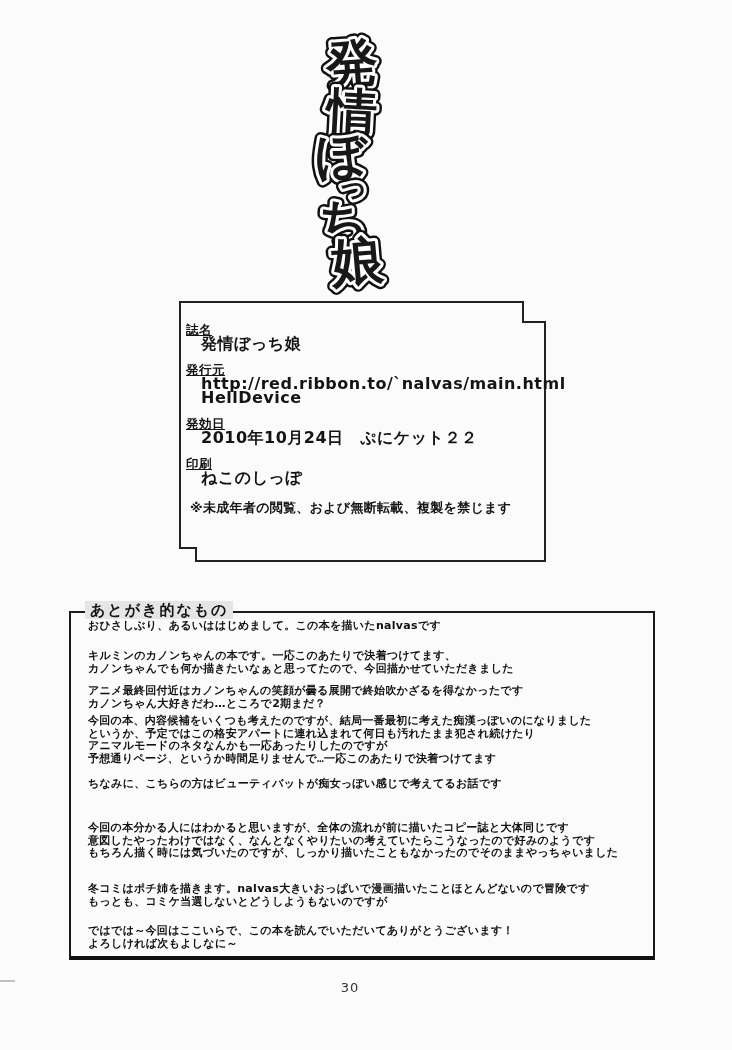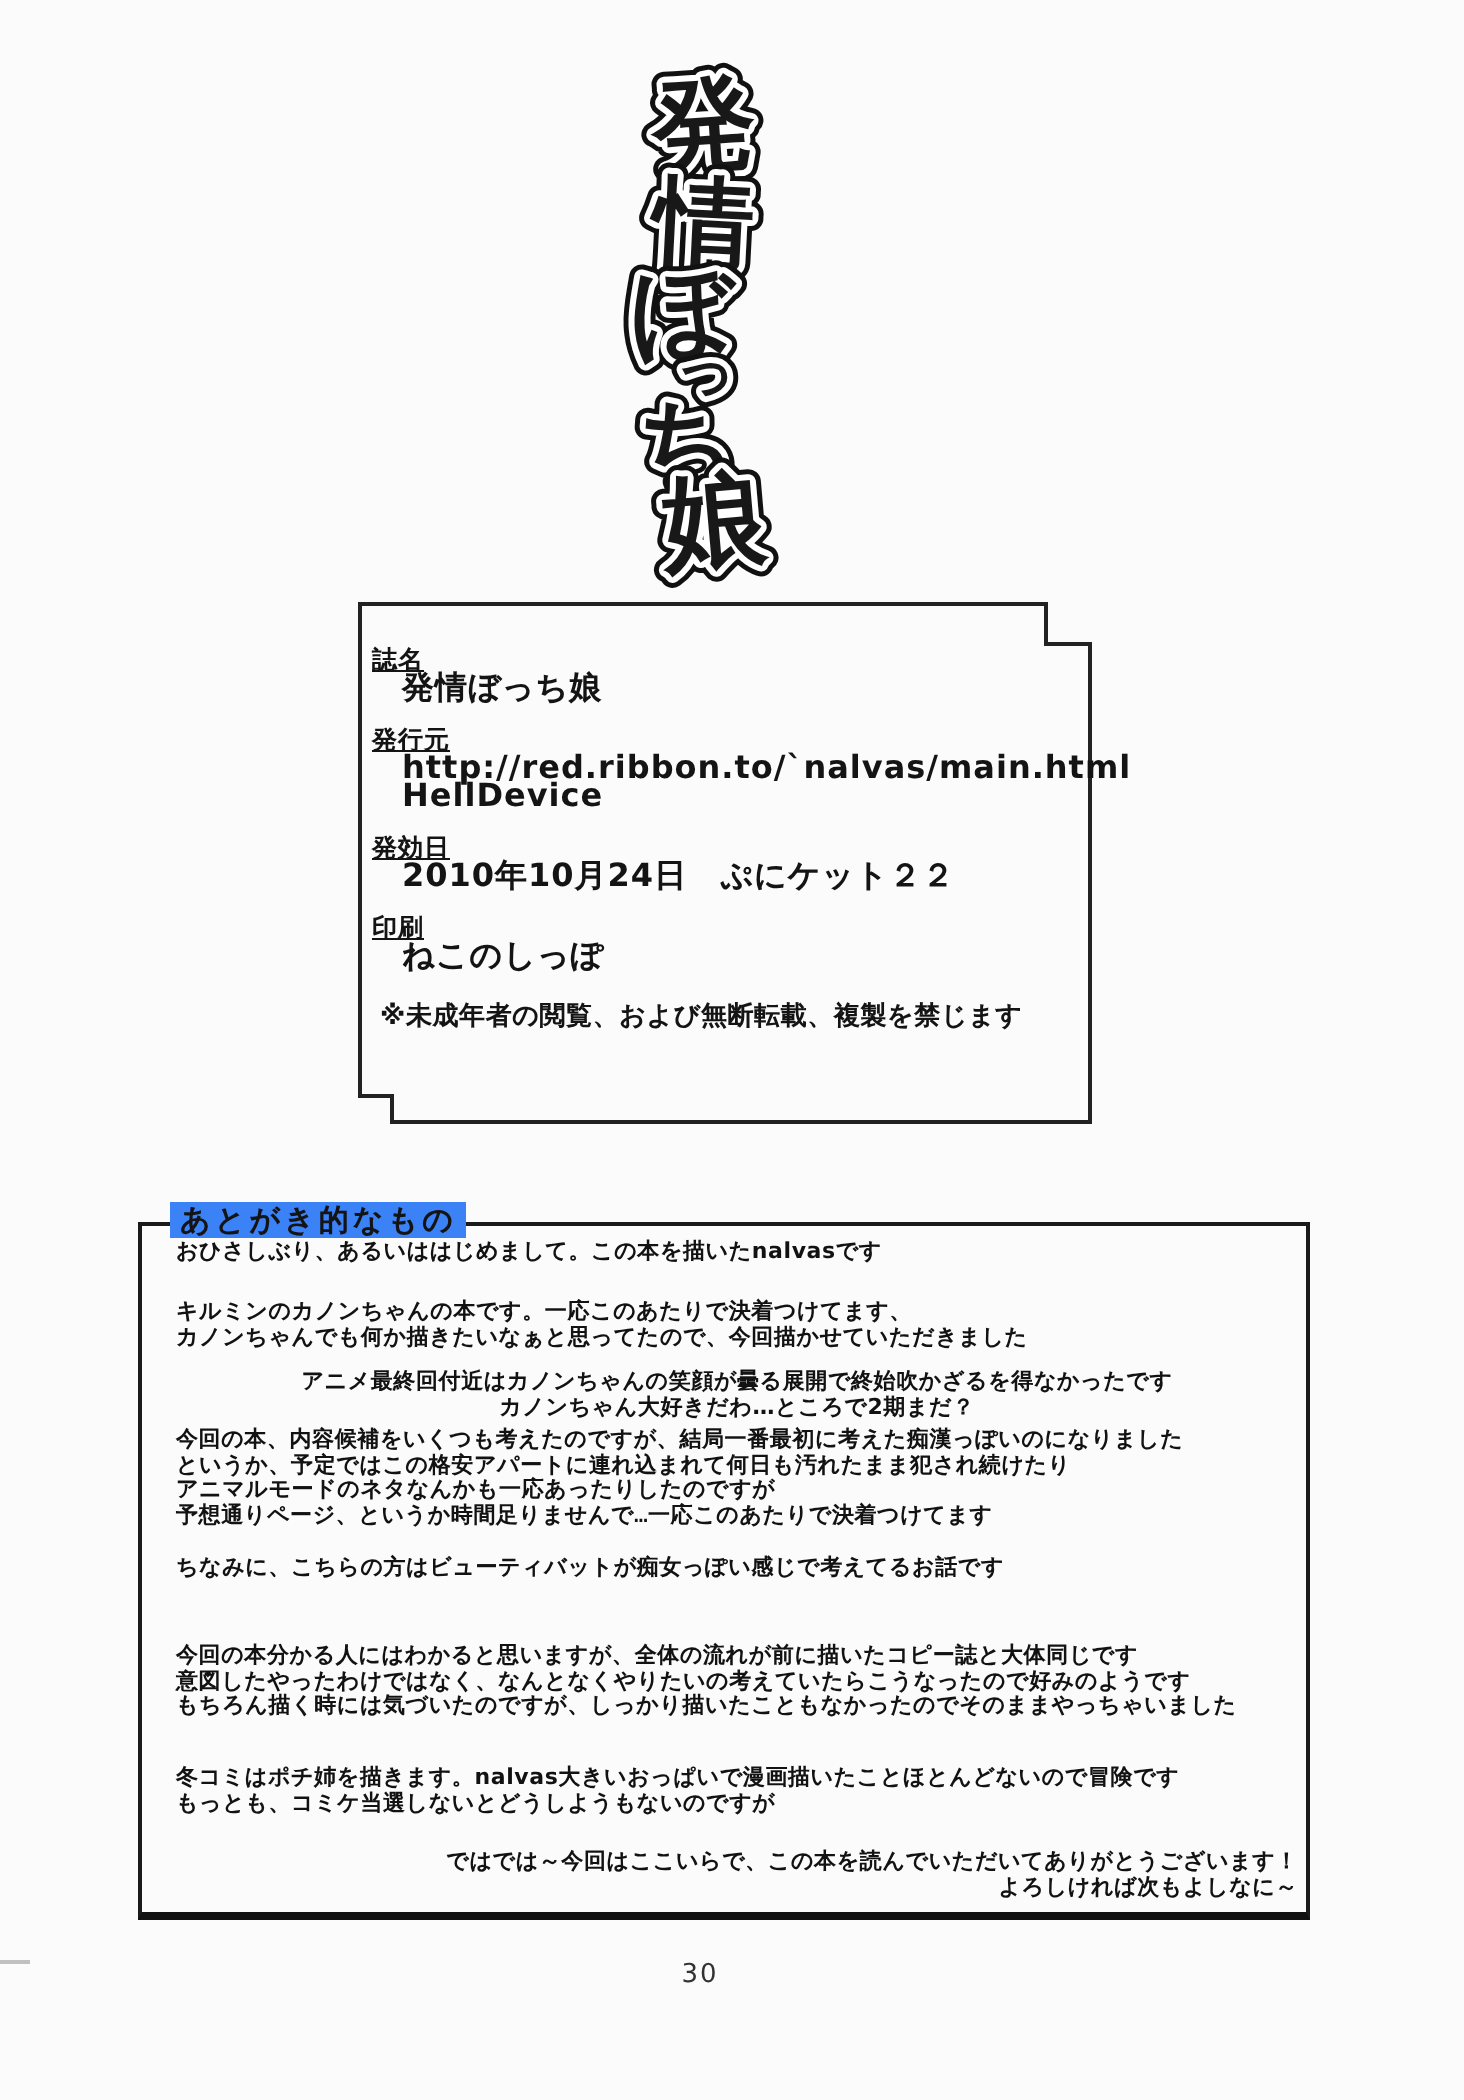--- a/index.html
+++ b/index.html
@@ -31,21 +31,21 @@
     font-size:13px;font-weight:bold;letter-spacing:0.3px;white-space:nowrap;
   }
   
   .afterword-box{
     position:absolute;left:69px;top:611px;width:586px;height:349px;
     border:2px solid #1a1a1a;border-bottom:4px solid #111;
     box-sizing:border-box;
   }
   .afterword-heading{
     position:absolute;top:-12px;left:14px;
-    background:#3b82f6;padding:0 5px;
+    background:#e5e5e5;padding:0 5px;
     font-size:15px;font-weight:bold;letter-spacing:2px;line-height:18px;
     white-space:nowrap;
   }
   .para{position:absolute;left:17px;right:4px;}
   .a-line{
     font-size:11px;line-height:12.6px;font-weight:bold;
     letter-spacing:0.3px;white-space:nowrap;color:#121212;
   }
   
   .page-number{
@@ -113,21 +113,21 @@
   <div class="afterword-box">
     <div class="afterword-heading">あとがき的なもの</div>
     <div id="afterword-paragraphs">
         <div class="para" style="top: 7px;">
           <div class="a-line">おひさしぶり、あるいははじめまして。この本を描いたnalvasです</div>
         </div>
         <div class="para" style="top: 37px;">
           <div class="a-line">キルミンのカノンちゃんの本です。一応このあたりで決着つけてます、</div>
           <div class="a-line">カノンちゃんでも何か描きたいなぁと思ってたので、今回描かせていただきました</div>
         </div>
-        <div class="para" style="top: 72px; text-align: center;">
+        <div class="para" style="top: 72px;">
           <div class="a-line">アニメ最終回付近はカノンちゃんの笑顔が曇る展開で終始吹かざるを得なかったです</div>
           <div class="a-line">カノンちゃん大好きだわ…ところで2期まだ？</div>
         </div>
         <div class="para" style="top: 102px; font-family: Liberation Mono, monospace;">
           <div class="a-line">今回の本、内容候補をいくつも考えたのですが、結局一番最初に考えた痴漢っぽいのになりました</div>
           <div class="a-line">というか、予定ではこの格安アパートに連れ込まれて何日も汚れたまま犯され続けたり</div>
           <div class="a-line">アニマルモードのネタなんかも一応あったりしたのですが</div>
           <div class="a-line">予想通りページ、というか時間足りませんで…一応このあたりで決着つけてます</div>
         </div>
         <div class="para" style="top: 165px;">
@@ -135,21 +135,21 @@
         </div>
         <div class="para" style="top: 209px;">
           <div class="a-line">今回の本分かる人にはわかると思いますが、全体の流れが前に描いたコピー誌と大体同じです</div>
           <div class="a-line">意図したやったわけではなく、なんとなくやりたいの考えていたらこうなったので好みのようです</div>
           <div class="a-line">もちろん描く時には気づいたのですが、しっかり描いたこともなかったのでそのままやっちゃいました</div>
         </div>
         <div class="para" style="top: 270px;">
           <div class="a-line">冬コミはポチ姉を描きます。nalvas大きいおっぱいで漫画描いたことほとんどないので冒険です</div>
           <div class="a-line">もっとも、コミケ当選しないとどうしようもないのですが</div>
         </div>
-        <div class="para" style="top: 312px; text-align: right;">
+        <div class="para" style="top: 312px;">
           <div class="a-line">ではでは～今回はここいらで、この本を読んでいただいてありがとうございます！</div>
           <div class="a-line">よろしければ次もよしなに～</div>
         </div>
       </div>
   </div>
 
   <div class="page-number">30</div>
   <div class="scan-artifact"></div>
 
 </div>

